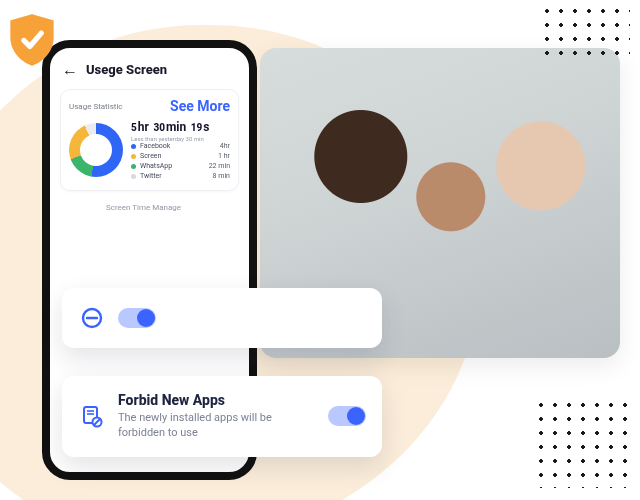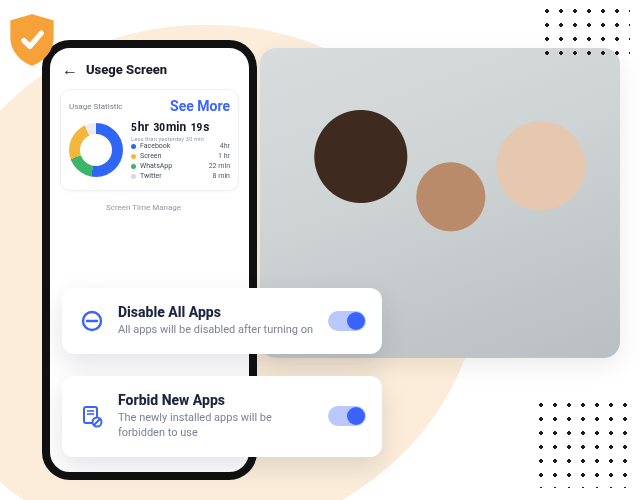--- a/index.html
+++ b/index.html
@@ -310,24 +310,20 @@
   <div class="section-label">Screen Time Manage</div>
 </div>
 
 <div class="option-card card1">
   <div class="opt-icon">
     <svg viewBox="0 0 24 24" width="24" height="24">
       <circle cx="12" cy="12" r="9" fill="none" stroke="#3a63ff" stroke-width="2.4"></circle>
       <line x1="7" y1="12" x2="17" y2="12" stroke="#3a63ff" stroke-width="2.4" stroke-linecap="round"></line>
     </svg>
   </div>
-  <div class="opt-text">
-    <div class="opt-title">Disable All Apps</div>
-    <div class="opt-desc">All apps will be disabled after turning on</div>
-  </div>
   <div class="toggle"></div>
 </div>
 
 <div class="option-card card2">
   <div class="opt-icon">
     <svg viewBox="0 0 24 24" width="24" height="24">
       <rect x="4" y="3" width="13" height="16" rx="2" fill="none" stroke="#3a63ff" stroke-width="2"></rect>
       <line x1="7" y1="7" x2="14" y2="7" stroke="#3a63ff" stroke-width="1.6"></line>
       <line x1="7" y1="10" x2="14" y2="10" stroke="#3a63ff" stroke-width="1.6"></line>
       <circle cx="17" cy="18" r="4.5" fill="#fff" stroke="#3a63ff" stroke-width="2"></circle>

